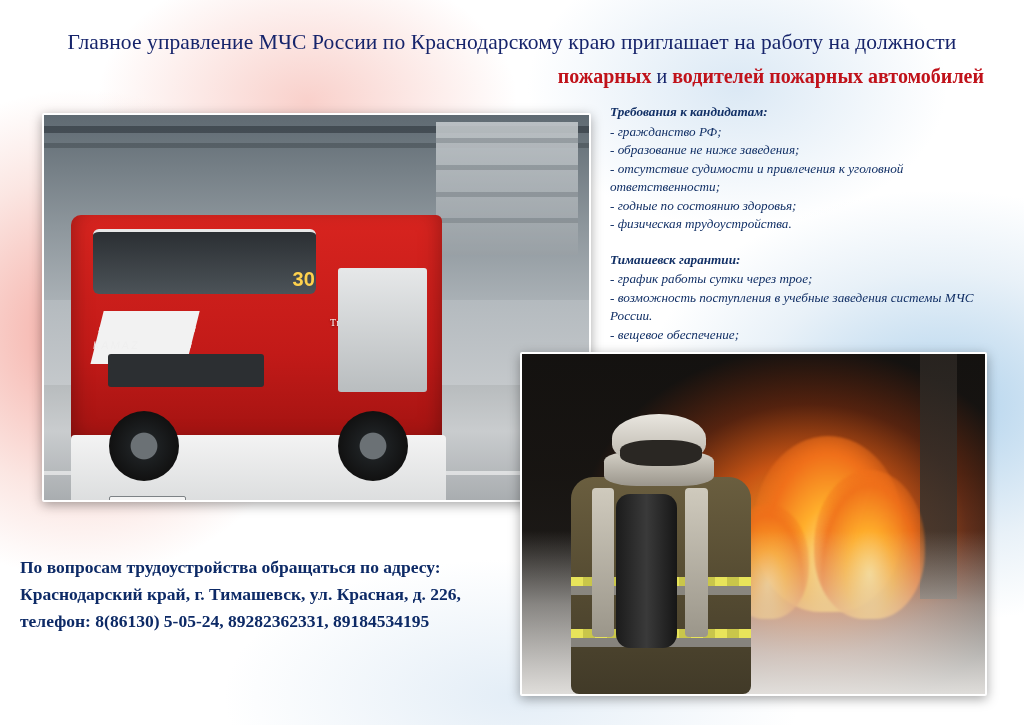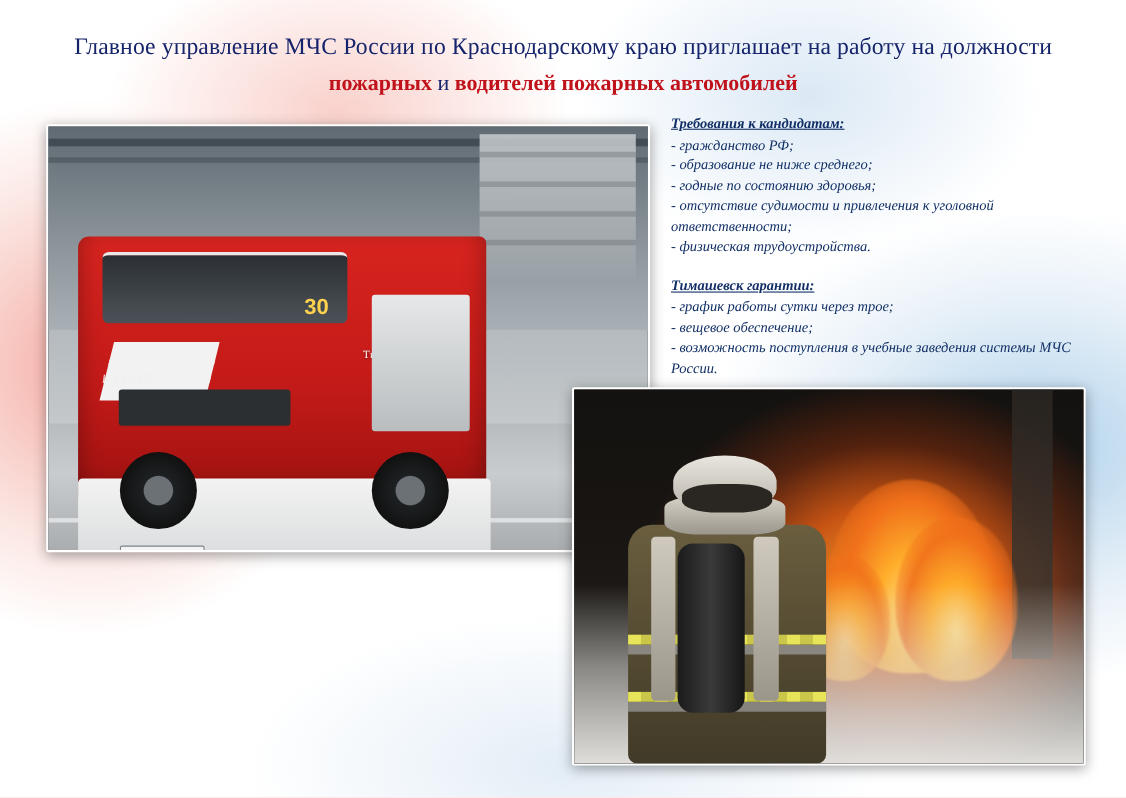--- a/index.html
+++ b/index.html
@@ -50,20 +50,21 @@
     font-weight: 400;
     color: #16246b;
     letter-spacing: 0.1px;
   }
   .header .line2 {
     margin-top: 7px;
     font-size: 20px;
     line-height: 26px;
     font-weight: 700;
     color: #16246b;
+    text-align: right;
   }
   .header .line2 .red {
     color: #c0121a;
     font-weight: 700;
   }
   .header .line2 .conj {
     color: #16246b;
     font-weight: 400;
   }
 
@@ -166,21 +167,21 @@
     color: #ffffff; font-family: "Liberation Serif", serif;
     font-size: 26px; font-weight: 700; text-shadow: 0 1px 2px rgba(0,0,0,.5);
     text-align: center;
   }
   .truck-num small { display:block; font-size: 10px; font-weight: 400; letter-spacing: .5px;}
   .truck-emblem {
     position: absolute; right: 30%; top: 22%;
     width: 54px; height: 46px;
     color: #ffd24d; font-size: 20px; font-weight: 700;
     font-family: "Liberation Sans", sans-serif;
-    text-align: left;
+    text-align: center;
   }
   .truck-brand {
     position: absolute; left: 6%; top: 52%;
     color: #efefef; font-size: 11px; letter-spacing: 2px;
     font-family: "Liberation Sans", sans-serif;
     transform: skewX(-8deg);
     opacity: .9;
   }
   .truck-rear-box {
     position: absolute; right: 4%; top: 22%; width: 24%; height: 52%;
@@ -269,21 +270,20 @@
     left: 610px;
     top: 103px;
     width: 386px;
     color: #123066;
     font-size: 13.2px;
     line-height: 18.5px;
   }
   .req-block .sect-title {
     font-style: italic;
     font-weight: 700;
-    text-decoration: underline;
     color: #123066;
     margin-bottom: 1px;
   }
   .req-block ul {
     list-style: none;
     margin: 0 0 0 0;
     padding: 0;
     font-style: italic;
   }
   .req-block li { margin: 0; }
@@ -371,29 +371,32 @@
         <div class="ff-helmet"></div>
         <div class="ff-visor"></div>
       </div>
     </div>
   </div>
 
   <div class="req-block">
     <div class="sect-title">Требования к кандидатам:</div>
     <ul>
       <li>- гражданство РФ;</li>
-      <li>- образование не ниже среднего;</li>
+      <li>- образование не ниже заведения;</li>
+      <li>- отсутствие судимости и привлечения к уголовной ответственности;</li>
       <li>- годные по состоянию здоровья;</li>
-      <li>- отсутствие судимости и привлечения к уголовной ответственности;</li>
       <li>- физическая трудоустройства.</li>
     </ul>
     <div class="gap"></div>
     <div class="sect-title">Тимашевск гарантии:</div>
     <ul>
       <li>- график работы сутки через трое;</li>
+      <li>- возможность поступления в учебные заведения системы МЧС России.</li>
       <li>- вещевое обеспечение;</li>
-      <li>- возможность поступления в учебные заведения системы МЧС России.</li>
     </ul>
   </div>
 
   <div class="contacts">
+    <div>По вопросам трудоустройства обращаться по адресу:</div>
+    <div>Краснодарский край, г. Тимашевск, ул. Красная, д. 226,</div>
+    <div>телефон: 8(86130) 5-05-24, 89282362331, 89184534195</div>
   </div>
 </div>
 
 </body></html>

